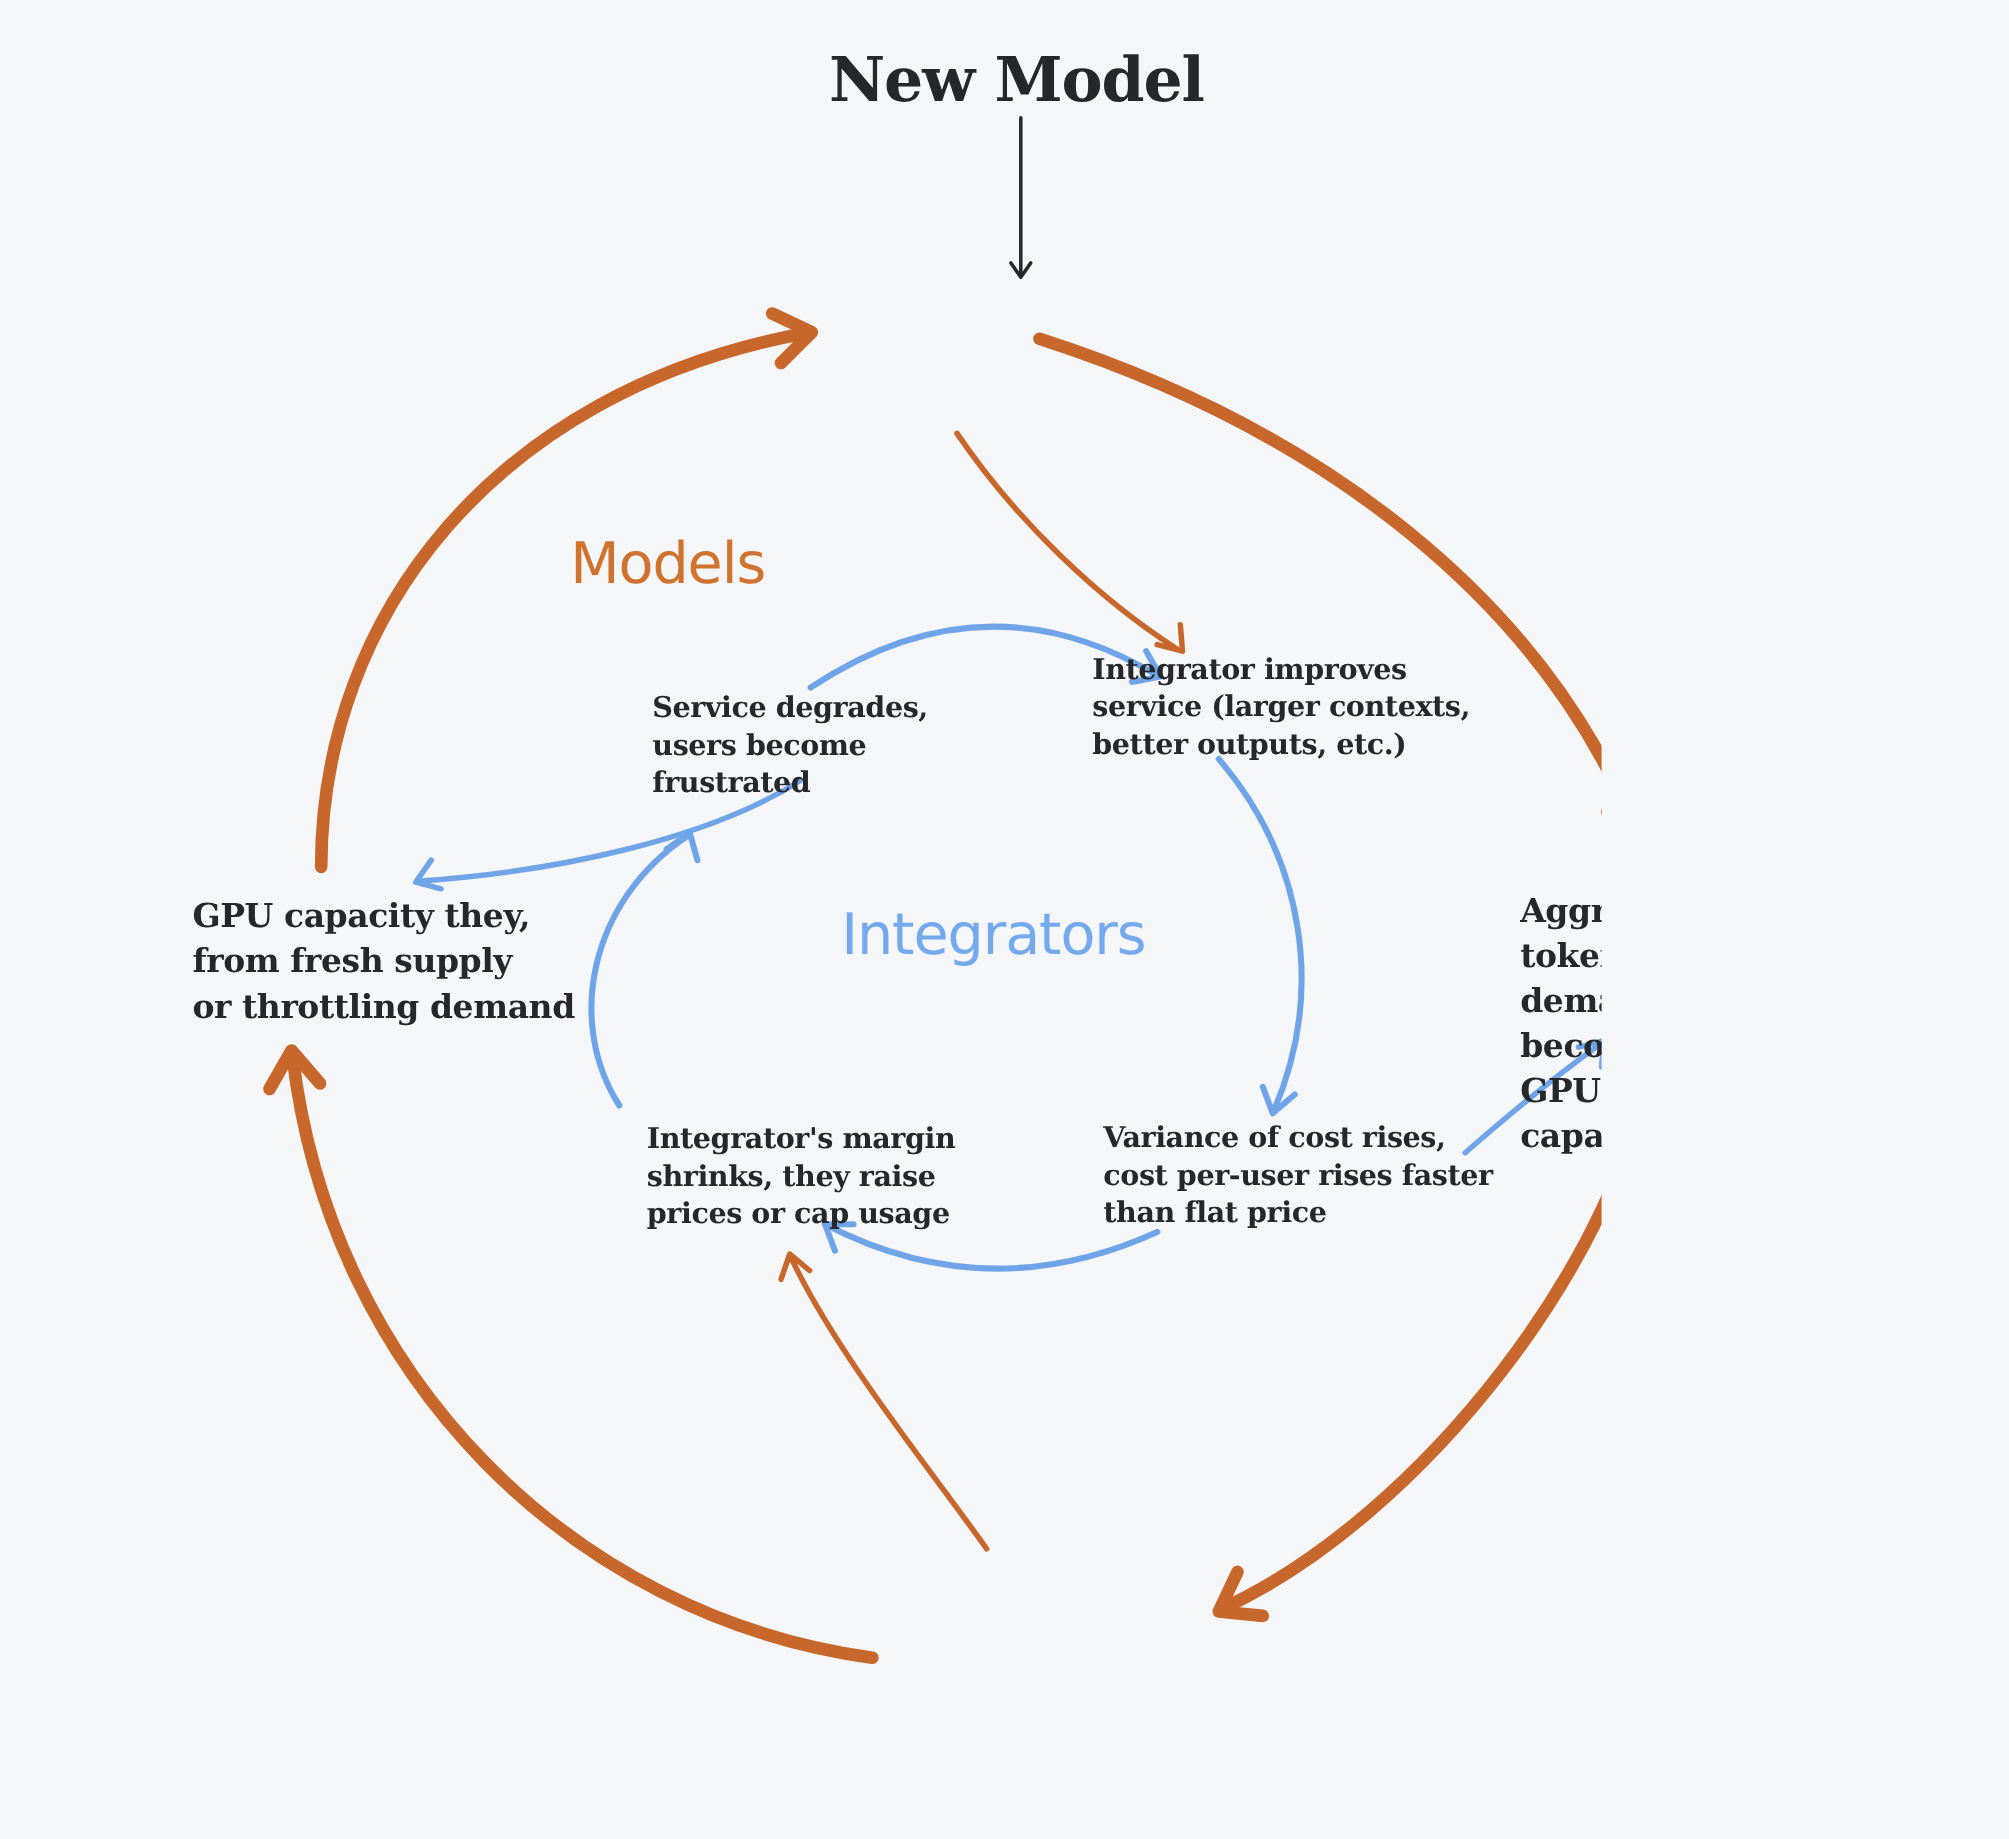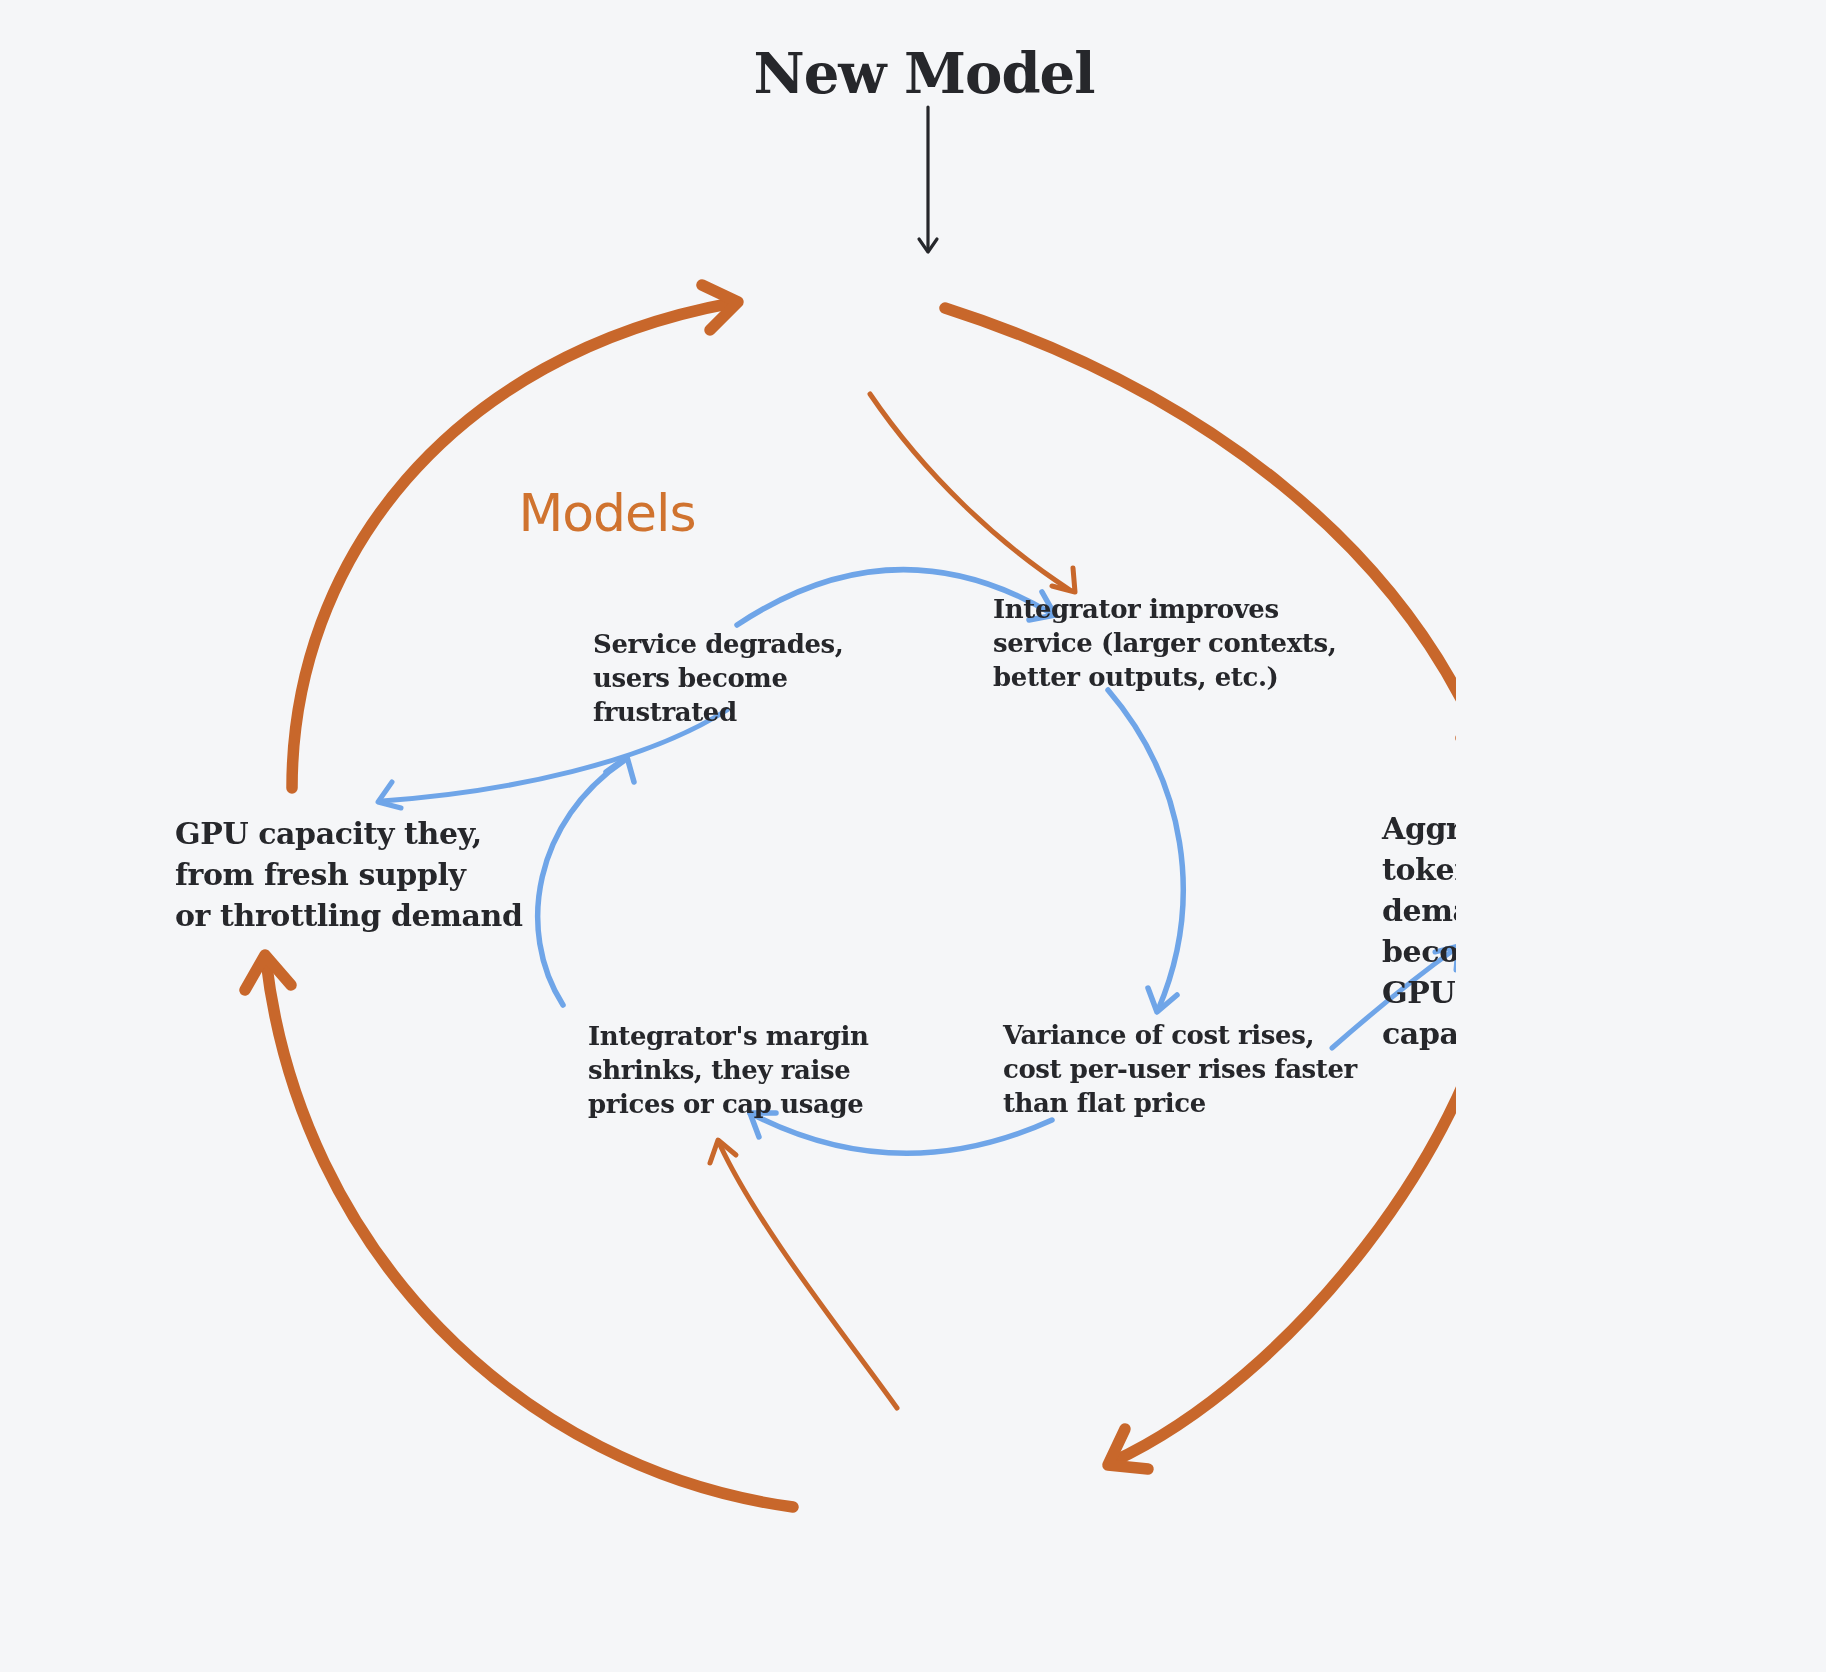--- a/index.html
+++ b/index.html
@@ -113,20 +113,21 @@
     <g>
       <path class="k-line" d="M 928 107 L 928 250"></path>
       <path class="k-line" d="M 937 239 L 928 252 L 919 239"></path>
     </g>
   </svg>
 
   <div class="page-title" style="left:924px;top:40px;">New Model</div>
 
   <div class="loop-label models" style="left:607px;top:483px;">Models</div>
 
+  <div class="loop-label integrators" style="left:903px;top:820px;">Integrators</div>
 
 
   <div class="node outer" style="left:1382px;top:808px;">Aggregate token
 demand become
 GPU capacity</div>
 
 
   <div class="node outer" style="left:175px;top:813px;">GPU capacity they,
 from fresh supply
 or throttling demand</div>

